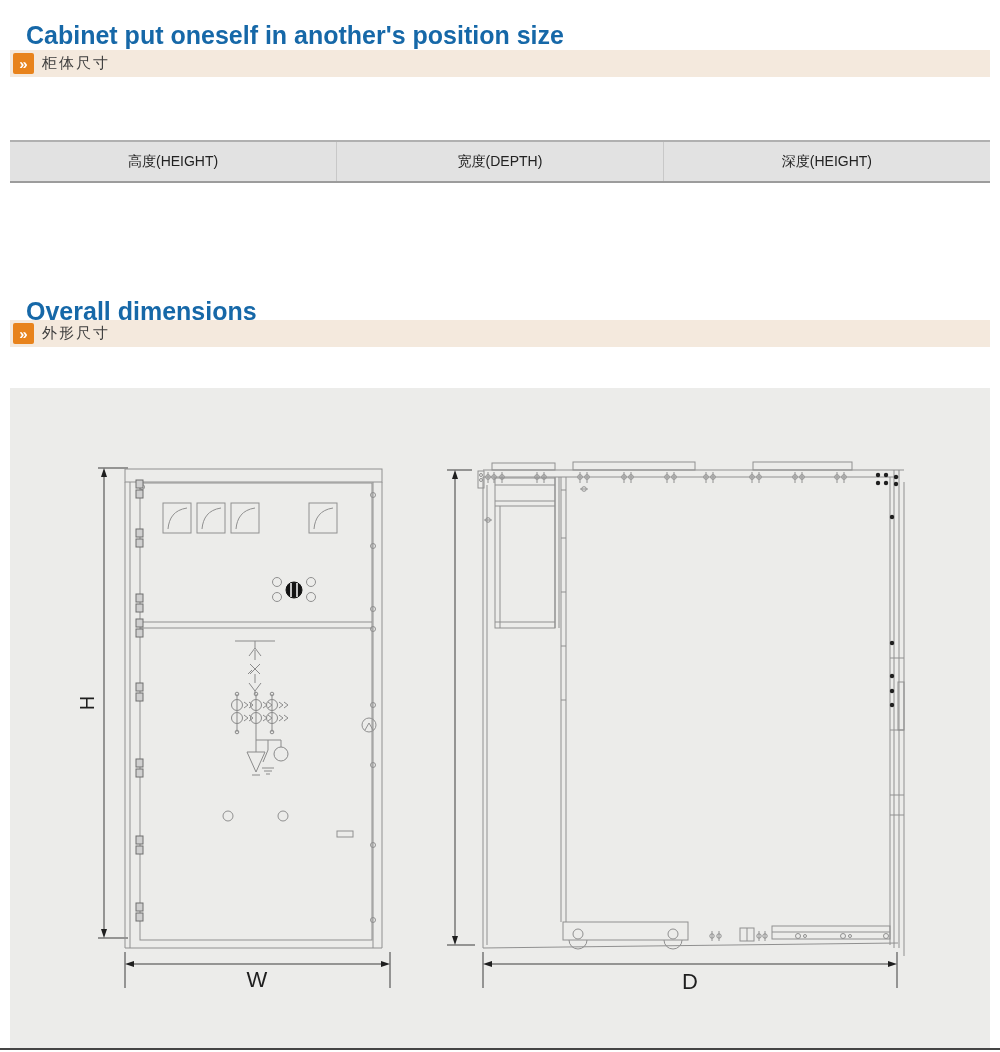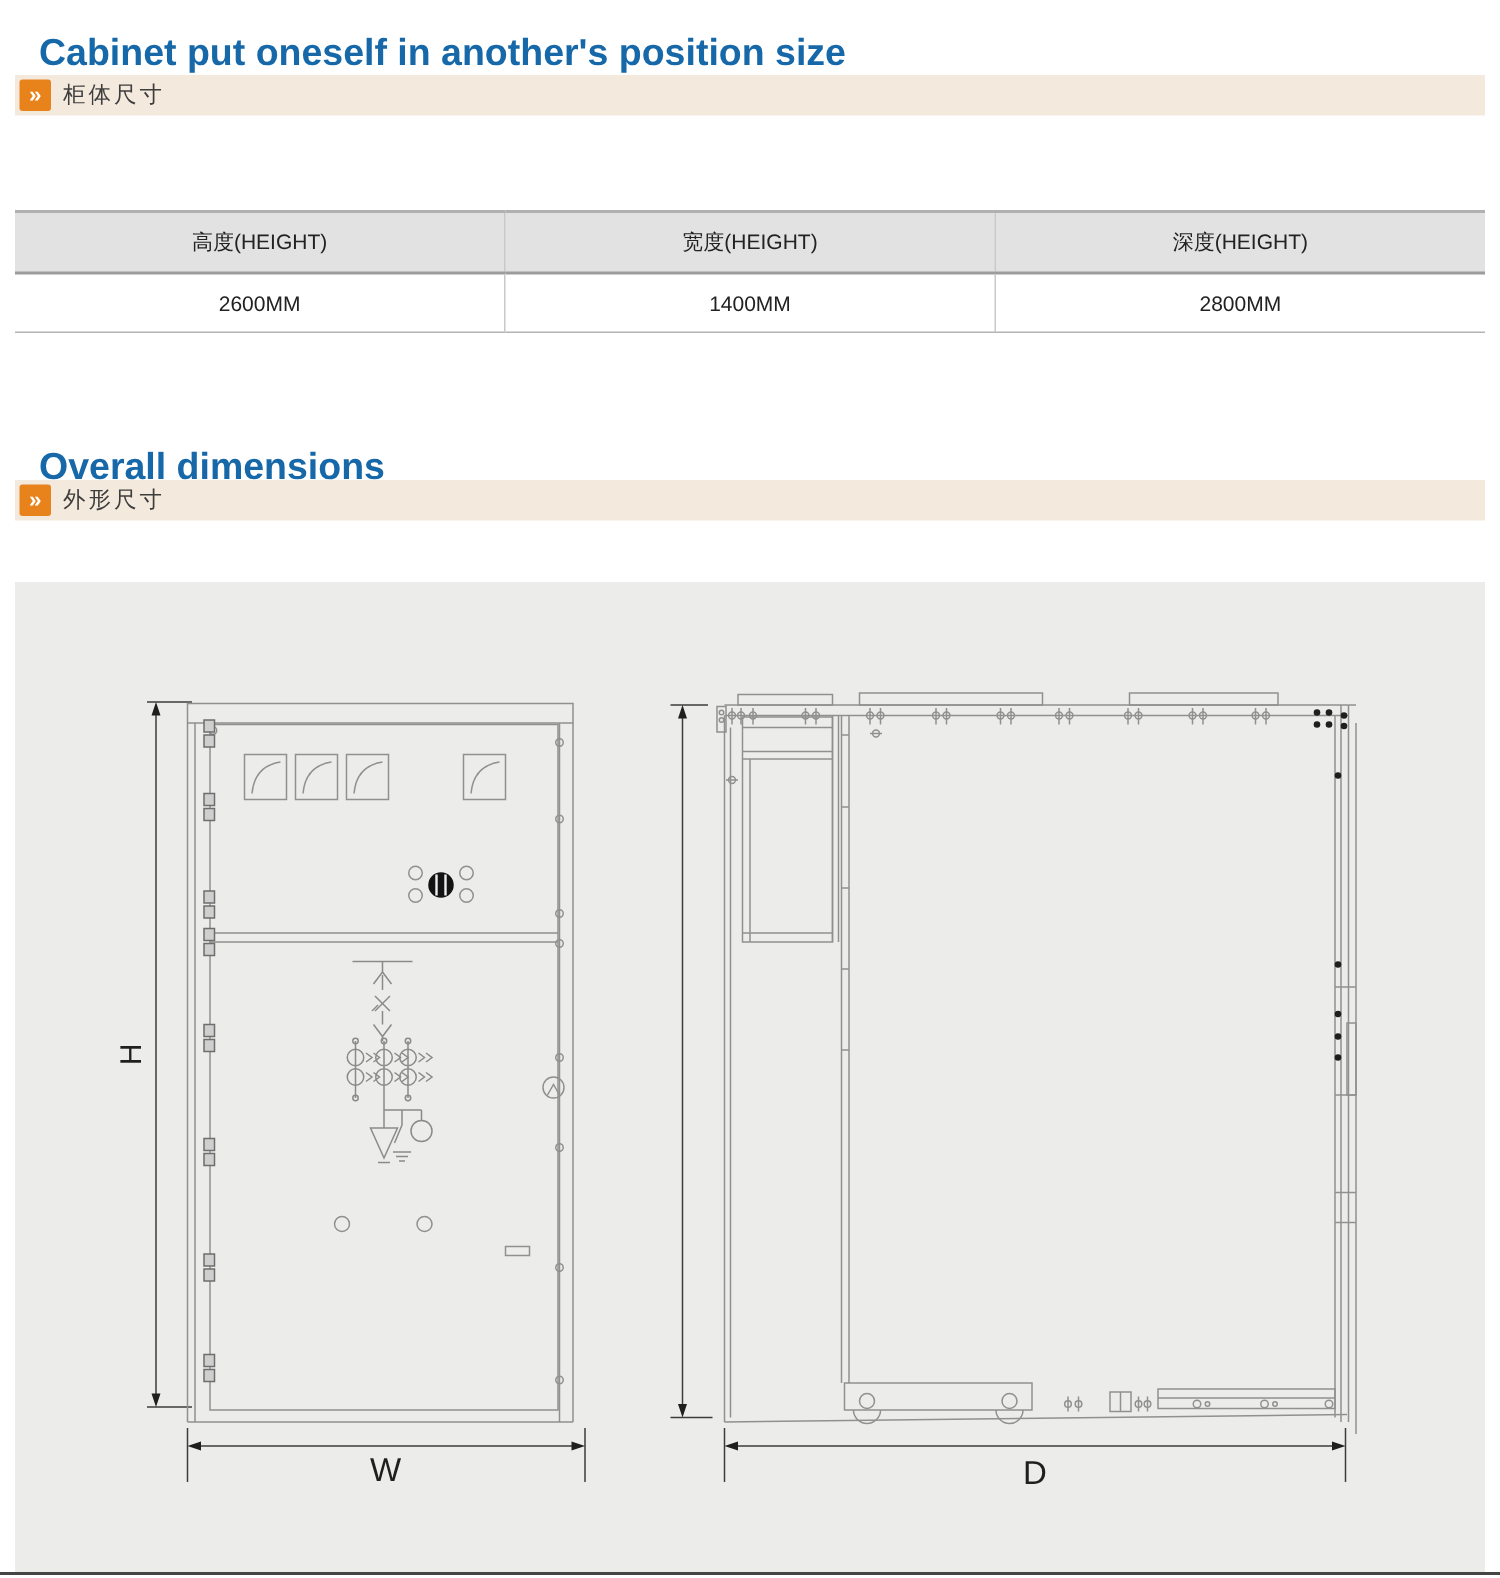--- a/index.html
+++ b/index.html
@@ -40,30 +40,25 @@
 
   <div id="band-cabinet" class="band">
     <span class="badge">»</span>
     <span class="band-label">柜体尺寸</span>
   </div>
 
   <table id="dim-table">
     <thead>
       <tr>
         <th>高度(HEIGHT)</th>
-        <th>宽度(HEIGHT)</th>
+        <th>宽度(DEPTH)</th>
         <th>深度(HEIGHT)</th>
       </tr>
     </thead>
     <tbody>
-      <tr class="r1">
-        <td>2600MM</td>
-        <td>1400MM</td>
-        <td>2800MM</td>
-      </tr>
     </tbody>
   </table>
 
   <h1 id="title-overall" class="sec-title">Overall dimensions</h1>
 
   <div id="band-overall" class="band">
     <span class="badge">»</span>
     <span class="band-label">外形尺寸</span>
   </div>
 

